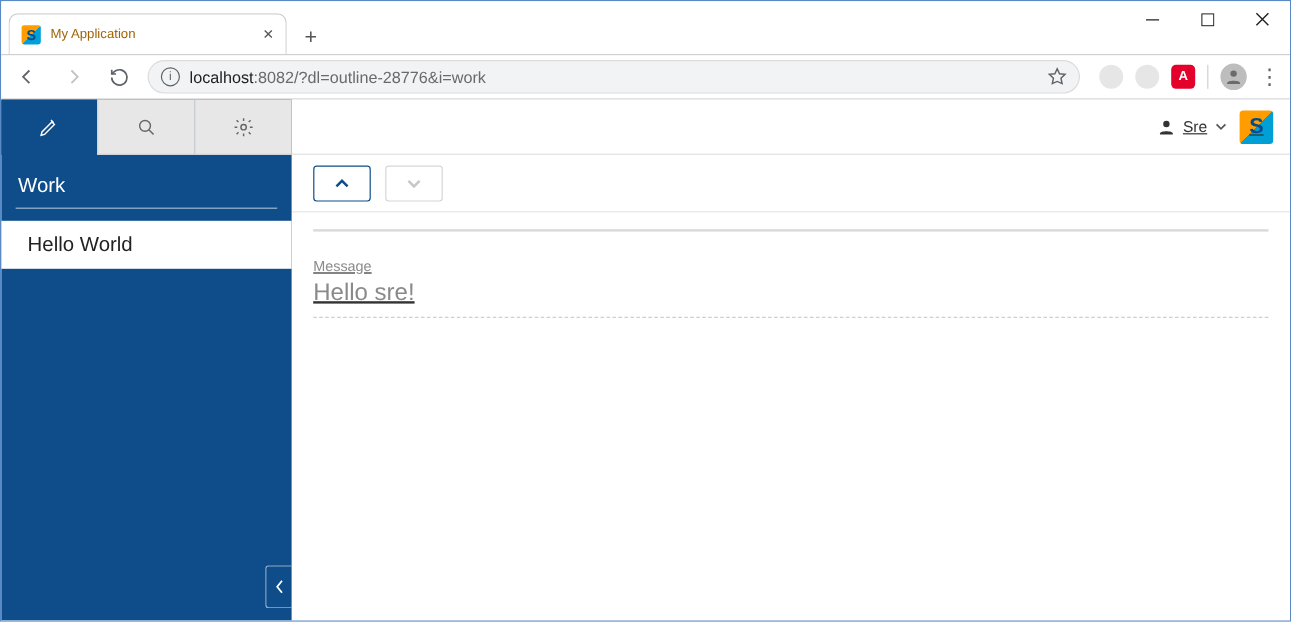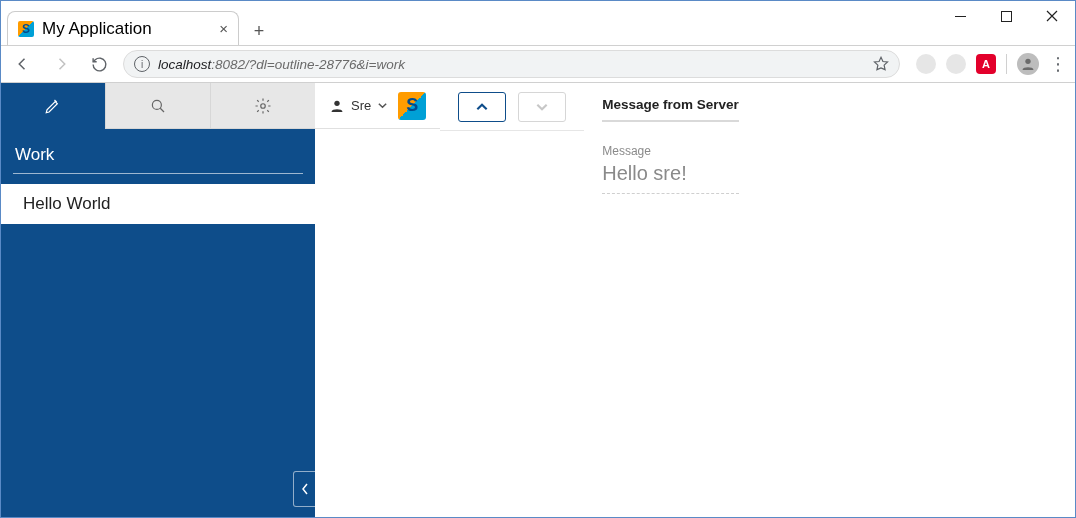--- a/index.html
+++ b/index.html
@@ -9,59 +9,59 @@
   .titlebar { height: 44px; background: #fff; display: flex; align-items: flex-start; justify-content: flex-end; position: relative;}
   .titlebar .ctrls { display: flex; }
   .titlebar .ctrl { width: 46px; height: 30px; display: flex; align-items: center; justify-content: center; color: #222; }
   .titlebar .ctrl svg { stroke: #222; }
 
   
   .tabstrip { position: absolute; left: 6px; top: 7px; height: 37px; display: flex; align-items: flex-end; }
   .tab { height: 34px; width: 232px; background: #fff; border: 1px solid #ccc; border-bottom: none; border-top-left-radius: 8px; border-top-right-radius: 8px; display: flex; align-items: center; padding: 0 10px; gap: 8px; position: relative; }
   .tab .favicon { width: 16px; height: 16px; background: linear-gradient(135deg,#ff9c00 0 50%,#00a0d6 50% 100%); border-radius: 2px; position: relative; display:flex;align-items:center;justify-content:center;}
   .tab .favicon::after { content:"S"; color:#004b8d; font-weight:700; font-size:12px;}
-  .tab .title { flex: 1; font-size: 17px; color: #000000; white-space: nowrap; overflow: hidden; }
+  .tab .title { flex: 1; font-size: 11px; color: #a16207; white-space: nowrap; overflow: hidden; }
   .tab .close { color:#555; font-size:15px; }
   .newtab { width: 28px; height: 28px; display: flex; align-items: center; justify-content: center; color:#555; font-size:18px; margin-left:6px;}
 
   
   .addrbar { height: 38px; background: #fff; border-top: 1px solid #d0d0d0; border-bottom: 1px solid #d0d0d0; display: flex; align-items: center; padding: 0 8px; gap: 10px; }
   .iconbtn { width: 28px; height: 28px; display:flex; align-items:center; justify-content:center; border-radius:50%; color:#5f6368;}
   .iconbtn.disabled { color:#b5b5b5; }
   .omnibox { flex:1; height:28px; border:1px solid #dcdcdc; border-radius:14px; display:flex; align-items:center; padding:0 10px; gap:8px; color:#202124; font-size:13.5px; background:#f1f3f4;}
   .omnibox .info { width:16px;height:16px;border:1.5px solid #5f6368;border-radius:50%;display:flex;align-items:center;justify-content:center;font-size:10px;color:#5f6368;}
-  .omnibox .url { flex:1; white-space:nowrap; overflow:hidden;font-style:italic;}
+  .omnibox .url { flex:1; white-space:nowrap; overflow:hidden;}
   .omnibox .url .host { color:#202124; }
   .omnibox .url .rest { color:#6a6a6a; }
   .omnibox .star { color:#5f6368; }
   .addrbar .right { display:flex; align-items:center; gap:10px; padding-left:6px; }
   .ext { width:20px;height:20px; border-radius:50%; background:#e6e6e6; }
   .ext.red { background:#e3002b; border-radius:4px; position:relative;}
   .ext.red::after{content:"A"; color:#fff; font-size:11px; font-weight:600; position:absolute; inset:0; display:flex;align-items:center;justify-content:center;}
   .divider { width:1px; height:20px; background:#d0d0d0; }
   .avatar { width:22px;height:22px;border-radius:50%;background:#bdbdbd;display:flex;align-items:center;justify-content:center;}
   .menu3 { color:#5f6368; font-size:18px; }
 
   
   .app { display:flex; height: calc(518px - 44px - 38px - 2px); background:#fff; }
 
   
-  .sidebar { width:314px; background:#0e4d8a; color:#fff; display:flex; flex-direction:column; position:relative;}
+  .sidebar { width:242px; background:#0e4d8a; color:#fff; display:flex; flex-direction:column; position:relative;}
   .tabs3 { display:flex; height:46px; }
   .tabs3 .t { flex:1; display:flex; align-items:center; justify-content:center; }
   .tabs3 .t.active { background:#0e4d8a; }
   .tabs3 .t.inactive { background:#e7e7e7; color:#555; border-bottom:1px solid #d7d7d7;}
   .tabs3 .t + .t { border-left:1px solid #d7d7d7; }
   .section-title { font-size:17px; padding:16px 14px 8px; }
   .section-underline { height:1px; background:rgba(255,255,255,.6); margin:0 12px 10px;}
   .side-item { background:#fff; color:#222; padding:10px 22px; font-size:17px; }
   .collapse { position:absolute; right:0; bottom:10px; width:22px; height:36px; border:1px solid rgba(255,255,255,.55); border-right:none; display:flex;align-items:center;justify-content:center; color:#fff; border-top-left-radius:3px; border-bottom-left-radius:3px;}
 
   
-  .main { flex:1; display:flex; flex-direction:row; }
+  .main { flex:1; display:flex; flex-direction:column;text-decoration:underline; }
   .topbar { height:46px; border-bottom:1px solid #e0e0e0; display:flex; align-items:center; justify-content:flex-end; padding:0 14px; gap:10px;}
   .user { display:flex; align-items:center; gap:6px; font-size:13px; color:#333;}
   .logo { width:28px;height:28px;background:linear-gradient(135deg,#ff9c00 0 50%,#00a0d6 50% 100%); border-radius:3px; display:flex;align-items:center;justify-content:center;}
   .logo::after{content:"S"; color:#004b8d; font-weight:800; font-size:18px;}
   .navrow { height:48px; border-bottom:1px solid #e6e6e6; display:flex; align-items:center; padding:0 18px; gap:12px;}
   .navbtn { width:48px; height:30px; border:1px solid #0e4d8a; border-radius:3px; display:flex;align-items:center;justify-content:center; color:#0e4d8a; background:#fff;}
   .navbtn.disabled { border-color:#d6d6d6; color:#c7c7c7; }
   .content { padding:14px 18px 18px; }
   .card-title { font-weight:700; font-size:13.5px; color:#222; margin-bottom:8px;}
   .hr { height:2px; background:#d9d9d9; margin-bottom:22px;}
@@ -199,20 +199,19 @@
           </svg>
       </div>
       <div class="navbtn disabled">
         <svg width="14" height="14" viewBox="0 0 12 12" fill="none" stroke="#c7c7c7" stroke-width="1.8">
             <path d="M2 4l4 4 4-4"></path>
           </svg>
       </div>
     </div>
 
     <div class="content">
-      <div class="card-title">Message from Server</div>
       <div class="hr"></div>
       <div class="field-label">Message</div>
       <div class="field-value dashed">Hello sre!</div>
     </div>
   </div>
 
 </div>
 
 </body></html>

